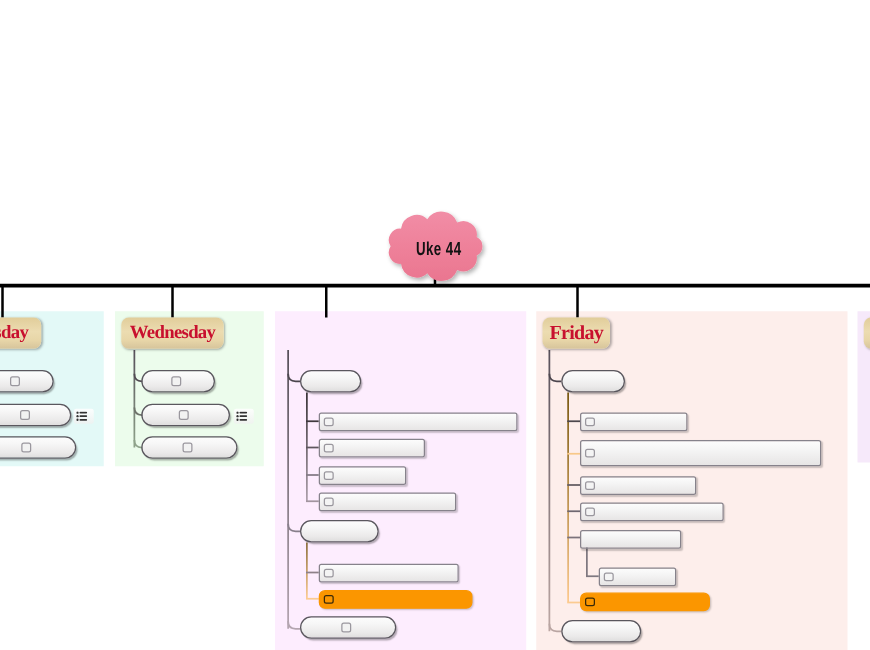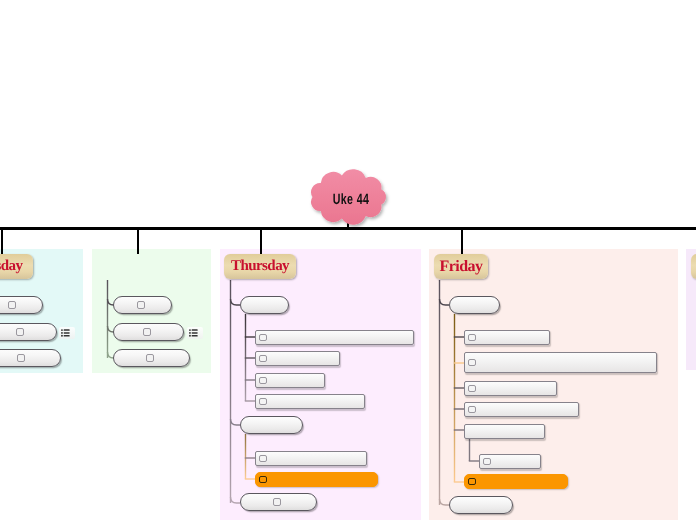--- a/index.html
+++ b/index.html
@@ -169,20 +169,23 @@
       <rect x="2.6" y="6.1" width="6.1" height="1.45" rx="0.6" fill="#333"></rect>
     </svg>
     <span class="num"></span>
   </div>
   <div class="pill" style="left:-16px;top:349px;width:77px;height:18px;">
     <span class="cb"></span>
     <span></span>
   </div>
 
   <div class="drop" style="left:137px;top:228px;height:26px;"></div>
+  <div class="dayhead" style="left:97px;top:254px;width:82px;height:25px;font-size:15px;">
+    <span>Wednesday</span>
+  </div>
 
   <div class="pill" style="left:113px;top:296px;width:59px;height:18px;">
     <span class="cb"></span>
     <span></span>
   </div>
   <div class="pill" style="left:113px;top:323px;width:71px;height:18px;">
     <span class="cb"></span>
     <span></span>
   </div>
   <div class="badge" style="left:186.5px;top:327px;">
@@ -195,23 +198,20 @@
       <rect x="2.6" y="6.1" width="6.1" height="1.45" rx="0.6" fill="#333"></rect>
     </svg>
     <span class="num"></span>
   </div>
   <div class="pill" style="left:113px;top:349px;width:77px;height:18px;">
     <span class="cb"></span>
     <span></span>
   </div>
 
   <div class="drop" style="left:260px;top:228px;height:26px;"></div>
-  <div class="dayhead" style="left:224px;top:254px;width:72px;height:25px;font-size:15px;">
-    <span>Thursday</span>
-  </div>
 
   <div class="pill" style="left:240px;top:296px;width:49px;height:18px;">
     <span></span>
   </div>
   <div class="item" style="left:255px;top:330px;width:159px;height:14.5px;">
     <span class="cb"></span>
     <span></span>
   </div>
   <div class="item" style="left:255px;top:351px;width:85px;height:14.5px;">
     <span class="cb"></span>

